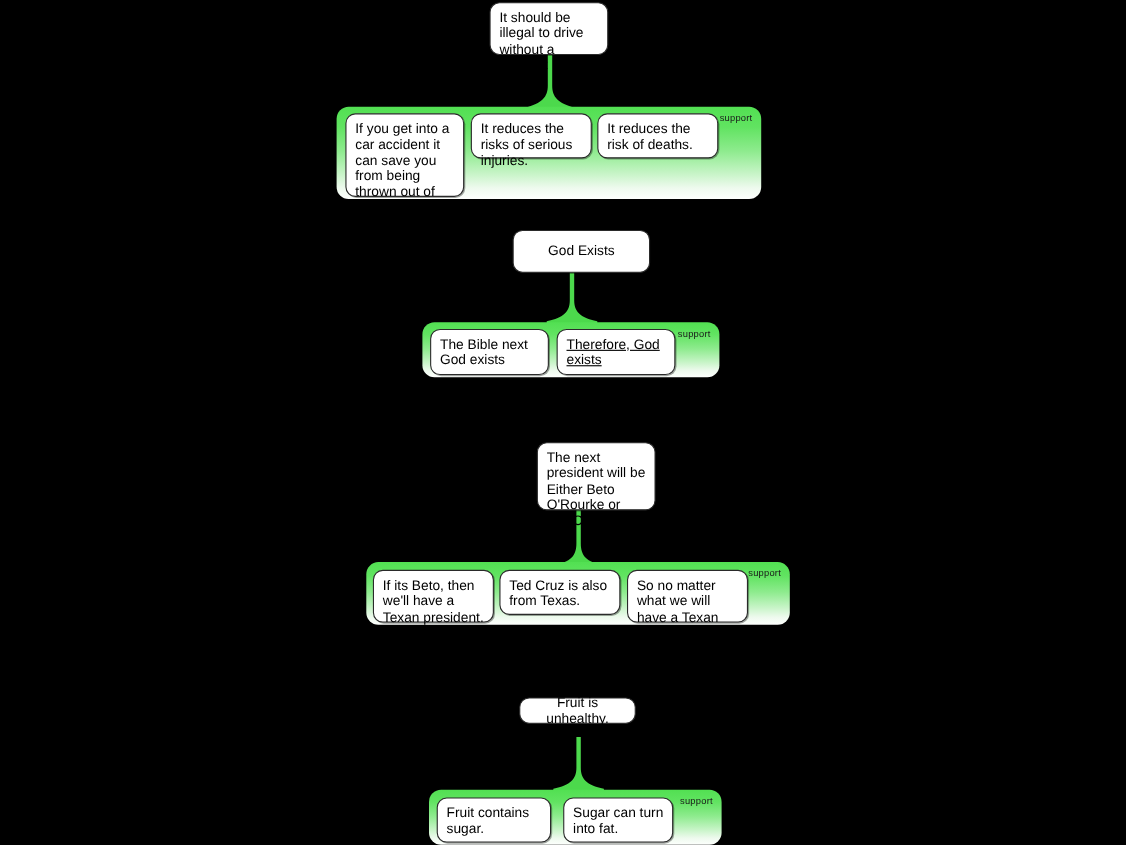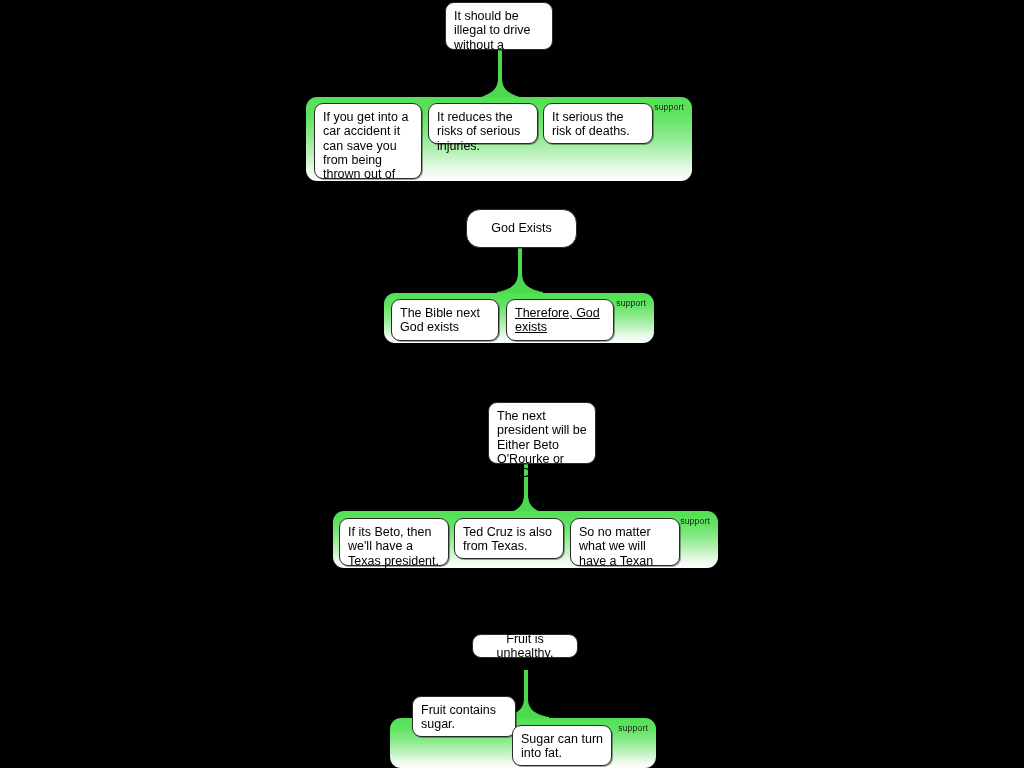--- a/index.html
+++ b/index.html
@@ -79,26 +79,26 @@
         <path d="M22,0 L26,0 L26,30 C26,40 31,46 47,50 L47,54 L1,54 L1,50 C17,46 22,40 22,30 Z" fill="#4cd94c"></path>
       </svg>
     </div>
 
     <div class="group" style="left:306px;top:97px;width:386px;height:84px;">
       <span class="group-label">support</span>
     </div>
 
     <div class="reason" style="left:314px;top:103px;width:108px;height:76px;">If you get into a car accident it can save you from being thrown out of the car.</div>
     <div class="reason" style="left:428px;top:103px;width:110px;height:41px;">It reduces the risks of serious injuries.</div>
-    <div class="reason" style="left:543px;top:103px;width:110px;height:41px;">It serious the risk of deaths.</div>
+    <div class="reason" style="left:543px;top:103px;width:110px;height:41px;">It reduces the risk of deaths.</div>
   </div>
 
   <div class="argmap">
 
-    <div class="claim center" style="left:466px;top:209px;width:111px;height:39px;border-radius:14px;">God Exists</div>
+    <div class="claim center" style="left:466px;top:209px;width:125px;height:39px;">God Exists</div>
 
     <div class="connector" style="left:496px;top:246px;width:48px;height:50px;">
       <svg width="48" height="50" viewBox="0 0 48 50">
         <path d="M22,0 L26,0 L26,27 C26,37 31,43 47,46 L47,50 L1,50 L1,46 C17,43 22,37 22,27 Z" fill="#4cd94c"></path>
       </svg>
     </div>
 
     <div class="group" style="left:384px;top:293px;width:270px;height:50px;">
       <span class="group-label">support</span>
     </div>
@@ -114,36 +114,36 @@
         <path d="M22,0 L26,0 L26,54 C26,65 31,71 47,74 L47,78 L1,78 L1,74 C17,71 22,65 22,54 Z" fill="#4cd94c"></path>
       </svg>
     </div>
 
     <div class="claim" style="left:488px;top:402px;width:108px;height:62px;">The next president will be Either Beto O'Rourke or Ted Cruz.</div>
 
     <div class="group" style="left:333px;top:511px;width:385px;height:57px;">
       <span class="group-label">support</span>
     </div>
 
-    <div class="reason" style="left:339px;top:518px;width:110px;height:48px;">If its Beto, then we'll have a Texas president.</div>
+    <div class="reason" style="left:339px;top:518px;width:110px;height:48px;">If its Beto, then we'll have a Texan president.</div>
     <div class="reason" style="left:454px;top:518px;width:110px;height:41px;">Ted Cruz is also from Texas.</div>
     <div class="reason" style="left:570px;top:518px;width:110px;height:48px;">So no matter what we will have a Texan president.</div>
   </div>
 
   <div class="argmap">
 
     <div class="claim center" style="left:472px;top:634px;width:106px;height:24px;">Fruit is unhealthy.</div>
 
     <div class="connector" style="left:502px;top:670px;width:48px;height:51px;">
       <svg width="48" height="51" viewBox="0 0 48 51">
         <path d="M22,0 L26,0 L26,28 C26,38 31,44 47,47 L47,51 L1,51 L1,47 C17,44 22,38 22,28 Z" fill="#4cd94c"></path>
       </svg>
     </div>
 
     <div class="group" style="left:390px;top:718px;width:266px;height:50px;">
       <span class="group-label">support</span>
     </div>
 
-    <div class="reason" style="left:397px;top:696px;width:104px;height:41px;margin-left:15px;">Fruit contains sugar.</div>
+    <div class="reason" style="left:397px;top:725px;width:104px;height:41px;">Fruit contains sugar.</div>
     <div class="reason" style="left:512px;top:725px;width:100px;height:41px;">Sugar can turn into fat.</div>
   </div>
 
 </div>
 
 </body></html>

